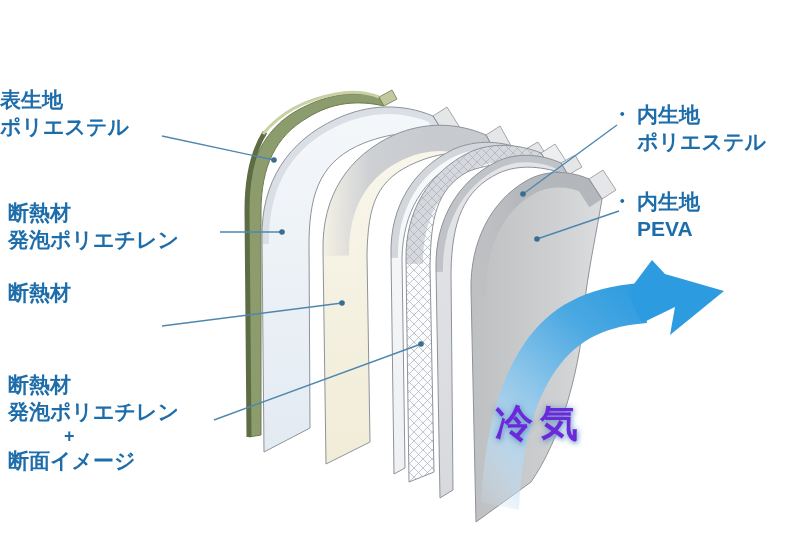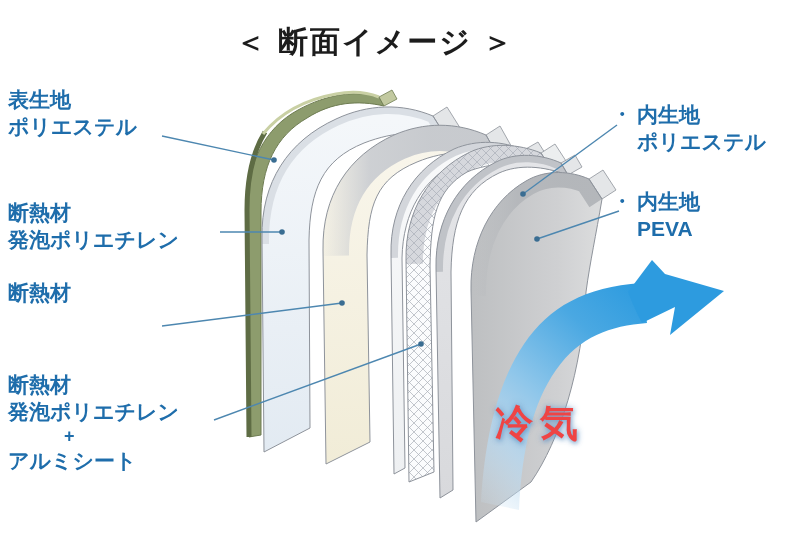--- a/index.html
+++ b/index.html
@@ -16,21 +16,21 @@
   .diagram-svg{position:absolute;left:0;top:0;}
   .lbl{
     position:absolute;color:#1e6dab;font-weight:bold;font-size:21px;
     line-height:27px;white-space:nowrap;
   }
   .lbl .plus{font-size:18px;line-height:22px;padding-left:56px;display:block;}
   .rlbl{display:flex;align-items:flex-start;}
   .rlbl .bullet{font-size:20px;line-height:26px;margin-right:5px;}
   .cold{
     position:absolute;left:495px;top:398px;
-    color:#ef4444;font-weight:bold;font-size:38px;letter-spacing:7px;
+    color:#6d28d9;font-weight:bold;font-size:38px;letter-spacing:7px;
     text-shadow:0 0 7px rgba(110,160,205,.85),1px 2px 4px rgba(90,140,190,.6);
     white-space:nowrap;
   }
   .line{display:block;}
 </style>
 </head>
 <body>
 
 <div class="stage">
 
@@ -193,38 +193,37 @@
     </g>
 
     <g>
       <path d="M641,283 C585,287 549,307 524,344 C500,379 485,432 481,502 L519,510
                C522,448 533,403 556,370 C580,336 610,326 647,323 Z" fill="url(#gArrow)"></path>
       <path d="M628,292 L652,260 L665,274 L724,291 L670,335 L675,307 L642,323
                C636,312 632,302 628,292 Z" fill="#2d9bdf"></path>
     </g>
   </svg>
 
-  <div class="title">＜ 断面イメージ ＞</div>
-
-  <div class="lbl" style="left:8px;top:86px;">
+
+  <div class="lbl" style="left:0;top:86px;">
     <span class="line">表生地</span>
     <span class="line">ポリエステル</span>
   </div>
   <div class="lbl" style="left:8px;top:199px;">
     <span class="line">断熱材</span>
     <span class="line">発泡ポリエチレン</span>
   </div>
   <div class="lbl" style="left:8px;top:279px;">
     <span class="line">断熱材</span>
   </div>
   <div class="lbl" style="left:8px;top:371px;">
     <span class="line">断熱材</span>
     <span class="line">発泡ポリエチレン</span>
     <span class="line plus">+</span>
-    <span class="line">アルミシート</span>
+    <span class="line">断面イメージ</span>
   </div>
 
   <div class="lbl rlbl" style="left:612px;top:101px;">
     <span class="bullet">・</span>
     <span>
       <span class="line">内生地</span>
       <span class="line">ポリエステル</span>
     </span>
   </div>
   <div class="lbl rlbl" style="left:612px;top:188px;">

